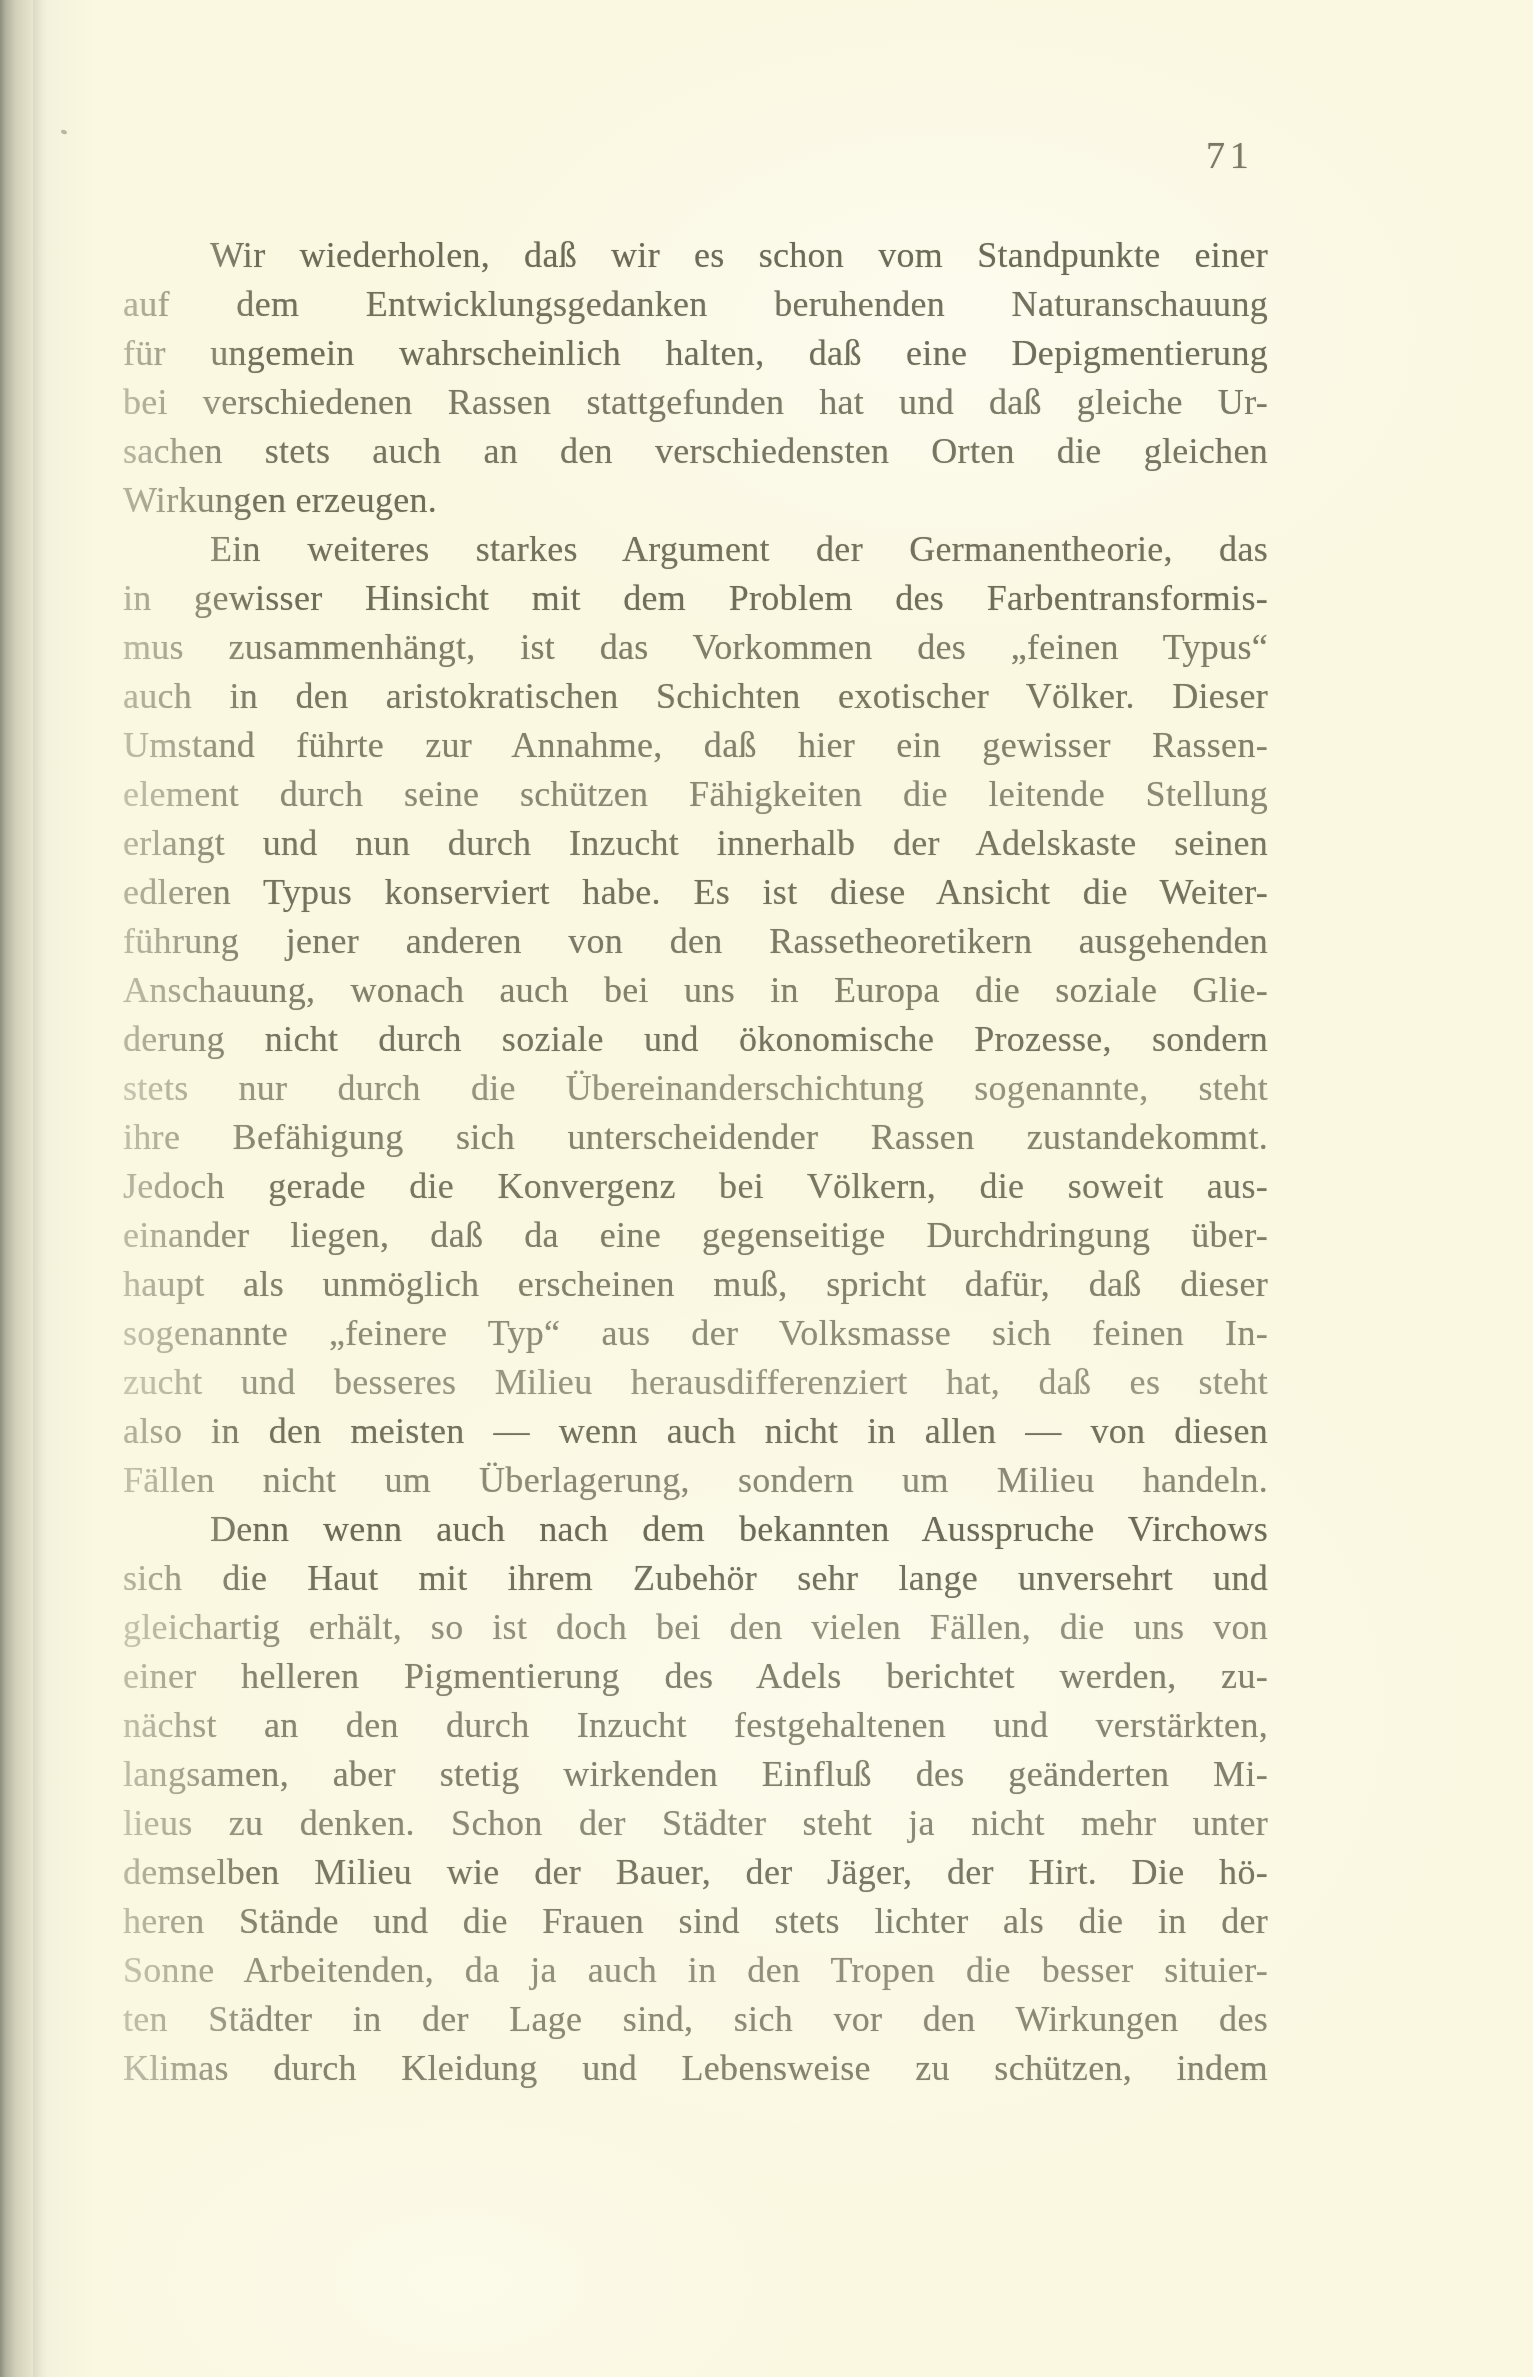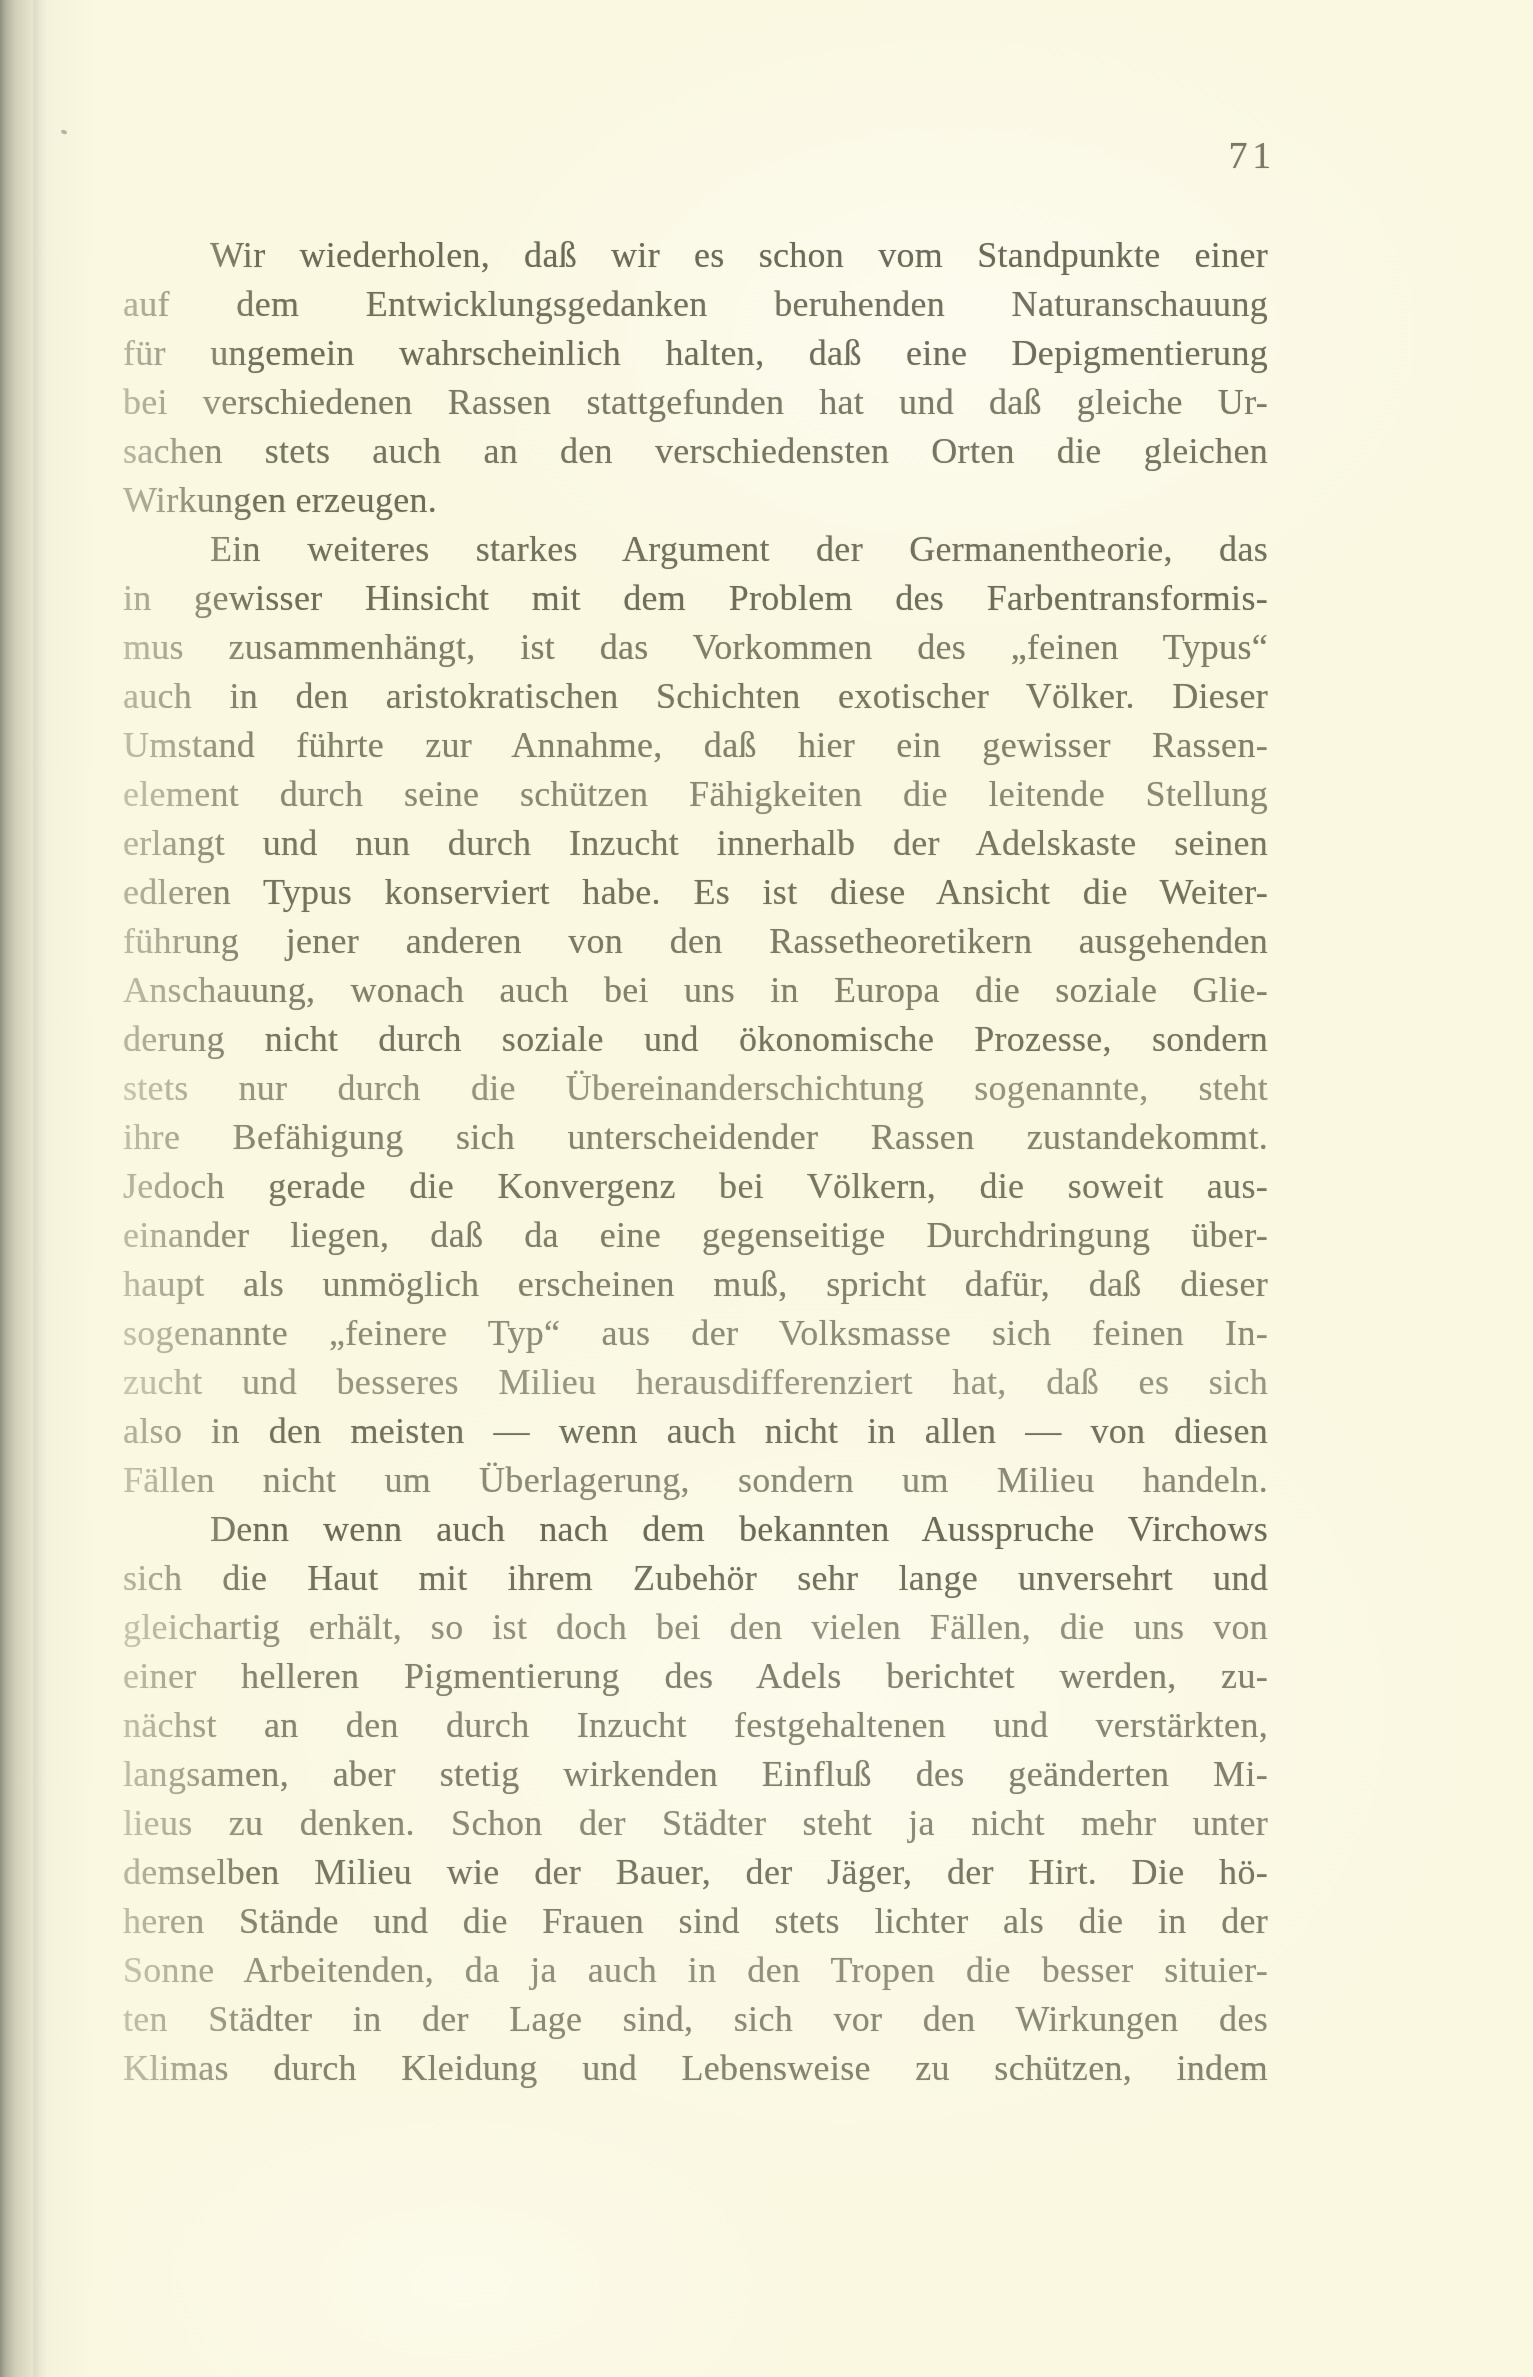--- a/index.html
+++ b/index.html
@@ -30,21 +30,21 @@
     position: absolute; left: 33px; top: 0; width: 15px; height: 100%;
     background: linear-gradient(to right, rgba(160,160,140,0.18), rgba(160,160,140,0.0));
   }
   .speck {
     position: absolute; left: 61px; top: 130px; width: 5.8px; height: 4.1px;
     background: rgba(70,70,55,0.55); border-radius: 50%;
     transform: rotate(18deg); opacity: 0.65;
   }
   .page-number {
     position: absolute; top: 133px; left: 1206px; width: 70px;
-    text-align: right;
+    text-align: left;
     font-size: 38px; letter-spacing: 4.7px;
     color: #5d5d49; opacity: 0.82;
     text-shadow: 0 0 1.2px rgba(93,93,73,0.5);
     filter: blur(0.2px);
   }
   .text-block {
     position: absolute; left: 123px; top: 231px; width: 1145px;
     font-size: 36px; line-height: 49px; letter-spacing: 0.3px;
     color: #5f5f4b;
     text-shadow: 0 0 0.9px rgba(95,95,75,0.55);
@@ -90,21 +90,21 @@
       <div class="line" style="opacity: 0.88;"><span>edleren Typus konserviert habe. Es ist diese Ansicht die Weiter-</span></div>
       <div class="line" style="opacity: 0.82;"><span>führung jener anderen von den Rassetheoretikern ausgehenden</span></div>
       <div class="line" style="opacity: 0.78;"><span>Anschauung, wonach auch bei uns in Europa die soziale Glie-</span></div>
       <div class="line" style="opacity: 0.86;"><span>derung nicht durch soziale und ökonomische Prozesse, sondern</span></div>
       <div class="line" style="opacity: 0.66;"><span>stets nur durch die Übereinanderschichtung </span><span class="it">sogenannte</span><span>, steht</span></div>
       <div class="line" style="opacity: 0.76;"><span>ihre Befähigung sich unterscheidender Rassen zustandekommt.</span></div>
       <div class="line" style="opacity: 0.84;"><span>Jedoch gerade die Konvergenz bei Völkern, die soweit aus-</span></div>
       <div class="line" style="opacity: 0.8;"><span>einander liegen, daß da eine gegenseitige Durchdringung über-</span></div>
       <div class="line" style="opacity: 0.78;"><span>haupt als unmöglich erscheinen muß, spricht dafür, daß dieser</span></div>
       <div class="line" style="opacity: 0.7;"><span>sogenannte „feinere Typ“ aus der Volksmasse sich </span><span class="it">feinen In-</span></div>
-      <div class="line" style="opacity: 0.64;"><span class="it">zucht und besseres Milieu</span><span> herausdifferenziert hat, daß es sich</span></div>
+      <div class="line" style="opacity: 0.64;"><span class="it">zucht und besseres Milieu</span><span> herausdifferenziert hat, daß es steht</span></div>
       <div class="line" style="opacity: 0.88;"><span>also in den meisten — wenn auch nicht in allen — von diesen</span></div>
       <div class="line" style="opacity: 0.72;"><span>Fällen nicht um Überlagerung, sondern um </span><span class="it">Milieu</span><span> handeln.</span></div>
       <div class="line indent" style="opacity: 0.92;"><span>Denn wenn auch nach dem bekannten Ausspruche Virchows</span></div>
       <div class="line" style="opacity: 0.88;"><span>sich die Haut mit ihrem Zubehör sehr lange unversehrt und</span></div>
       <div class="line" style="opacity: 0.68;"><span>gleichartig erhält, so ist doch bei den vielen Fällen, die uns von</span></div>
       <div class="line" style="opacity: 0.78;"><span>einer helleren Pigmentierung des Adels berichtet werden, zu-</span></div>
       <div class="line" style="opacity: 0.74;"><span>nächst an den durch Inzucht festgehaltenen und verstärkten,</span></div>
       <div class="line" style="opacity: 0.78;"><span>langsamen, aber stetig wirkenden Einfluß des geänderten Mi-</span></div>
       <div class="line" style="opacity: 0.72;"><span>lieus zu denken. Schon der Städter steht ja nicht mehr unter</span></div>
       <div class="line" style="opacity: 0.84;"><span>demselben Milieu wie der Bauer, der Jäger, der Hirt. Die hö-</span></div>

